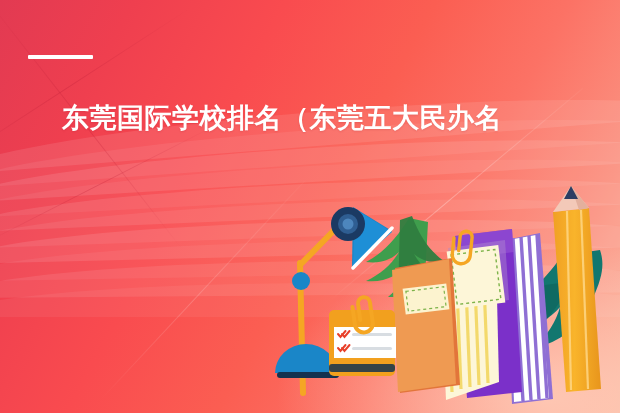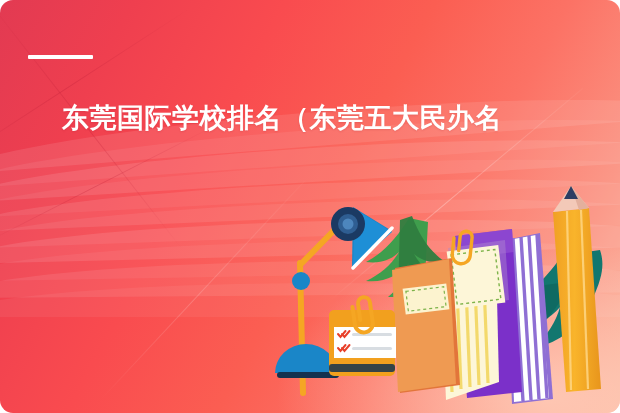--- a/index.html
+++ b/index.html
@@ -2,21 +2,20 @@
 <html><head>
 <meta charset="utf-8">
 <style>
   html,body{margin:0;padding:0;background:#fff;}
   body{font-family:"Liberation Sans","DejaVu Sans",sans-serif;}
 
   #banner{
     position:relative;
     width:620px;height:413px;
     overflow:hidden;
-    border-radius:13px;
   }
 
   
   .bg-base{
     position:absolute;inset:0;
     background:linear-gradient(118deg,
       #e23a52 0%,
       #ef3f4f 16%,
       #f94b4f 34%,
       #fb5e52 52%,

